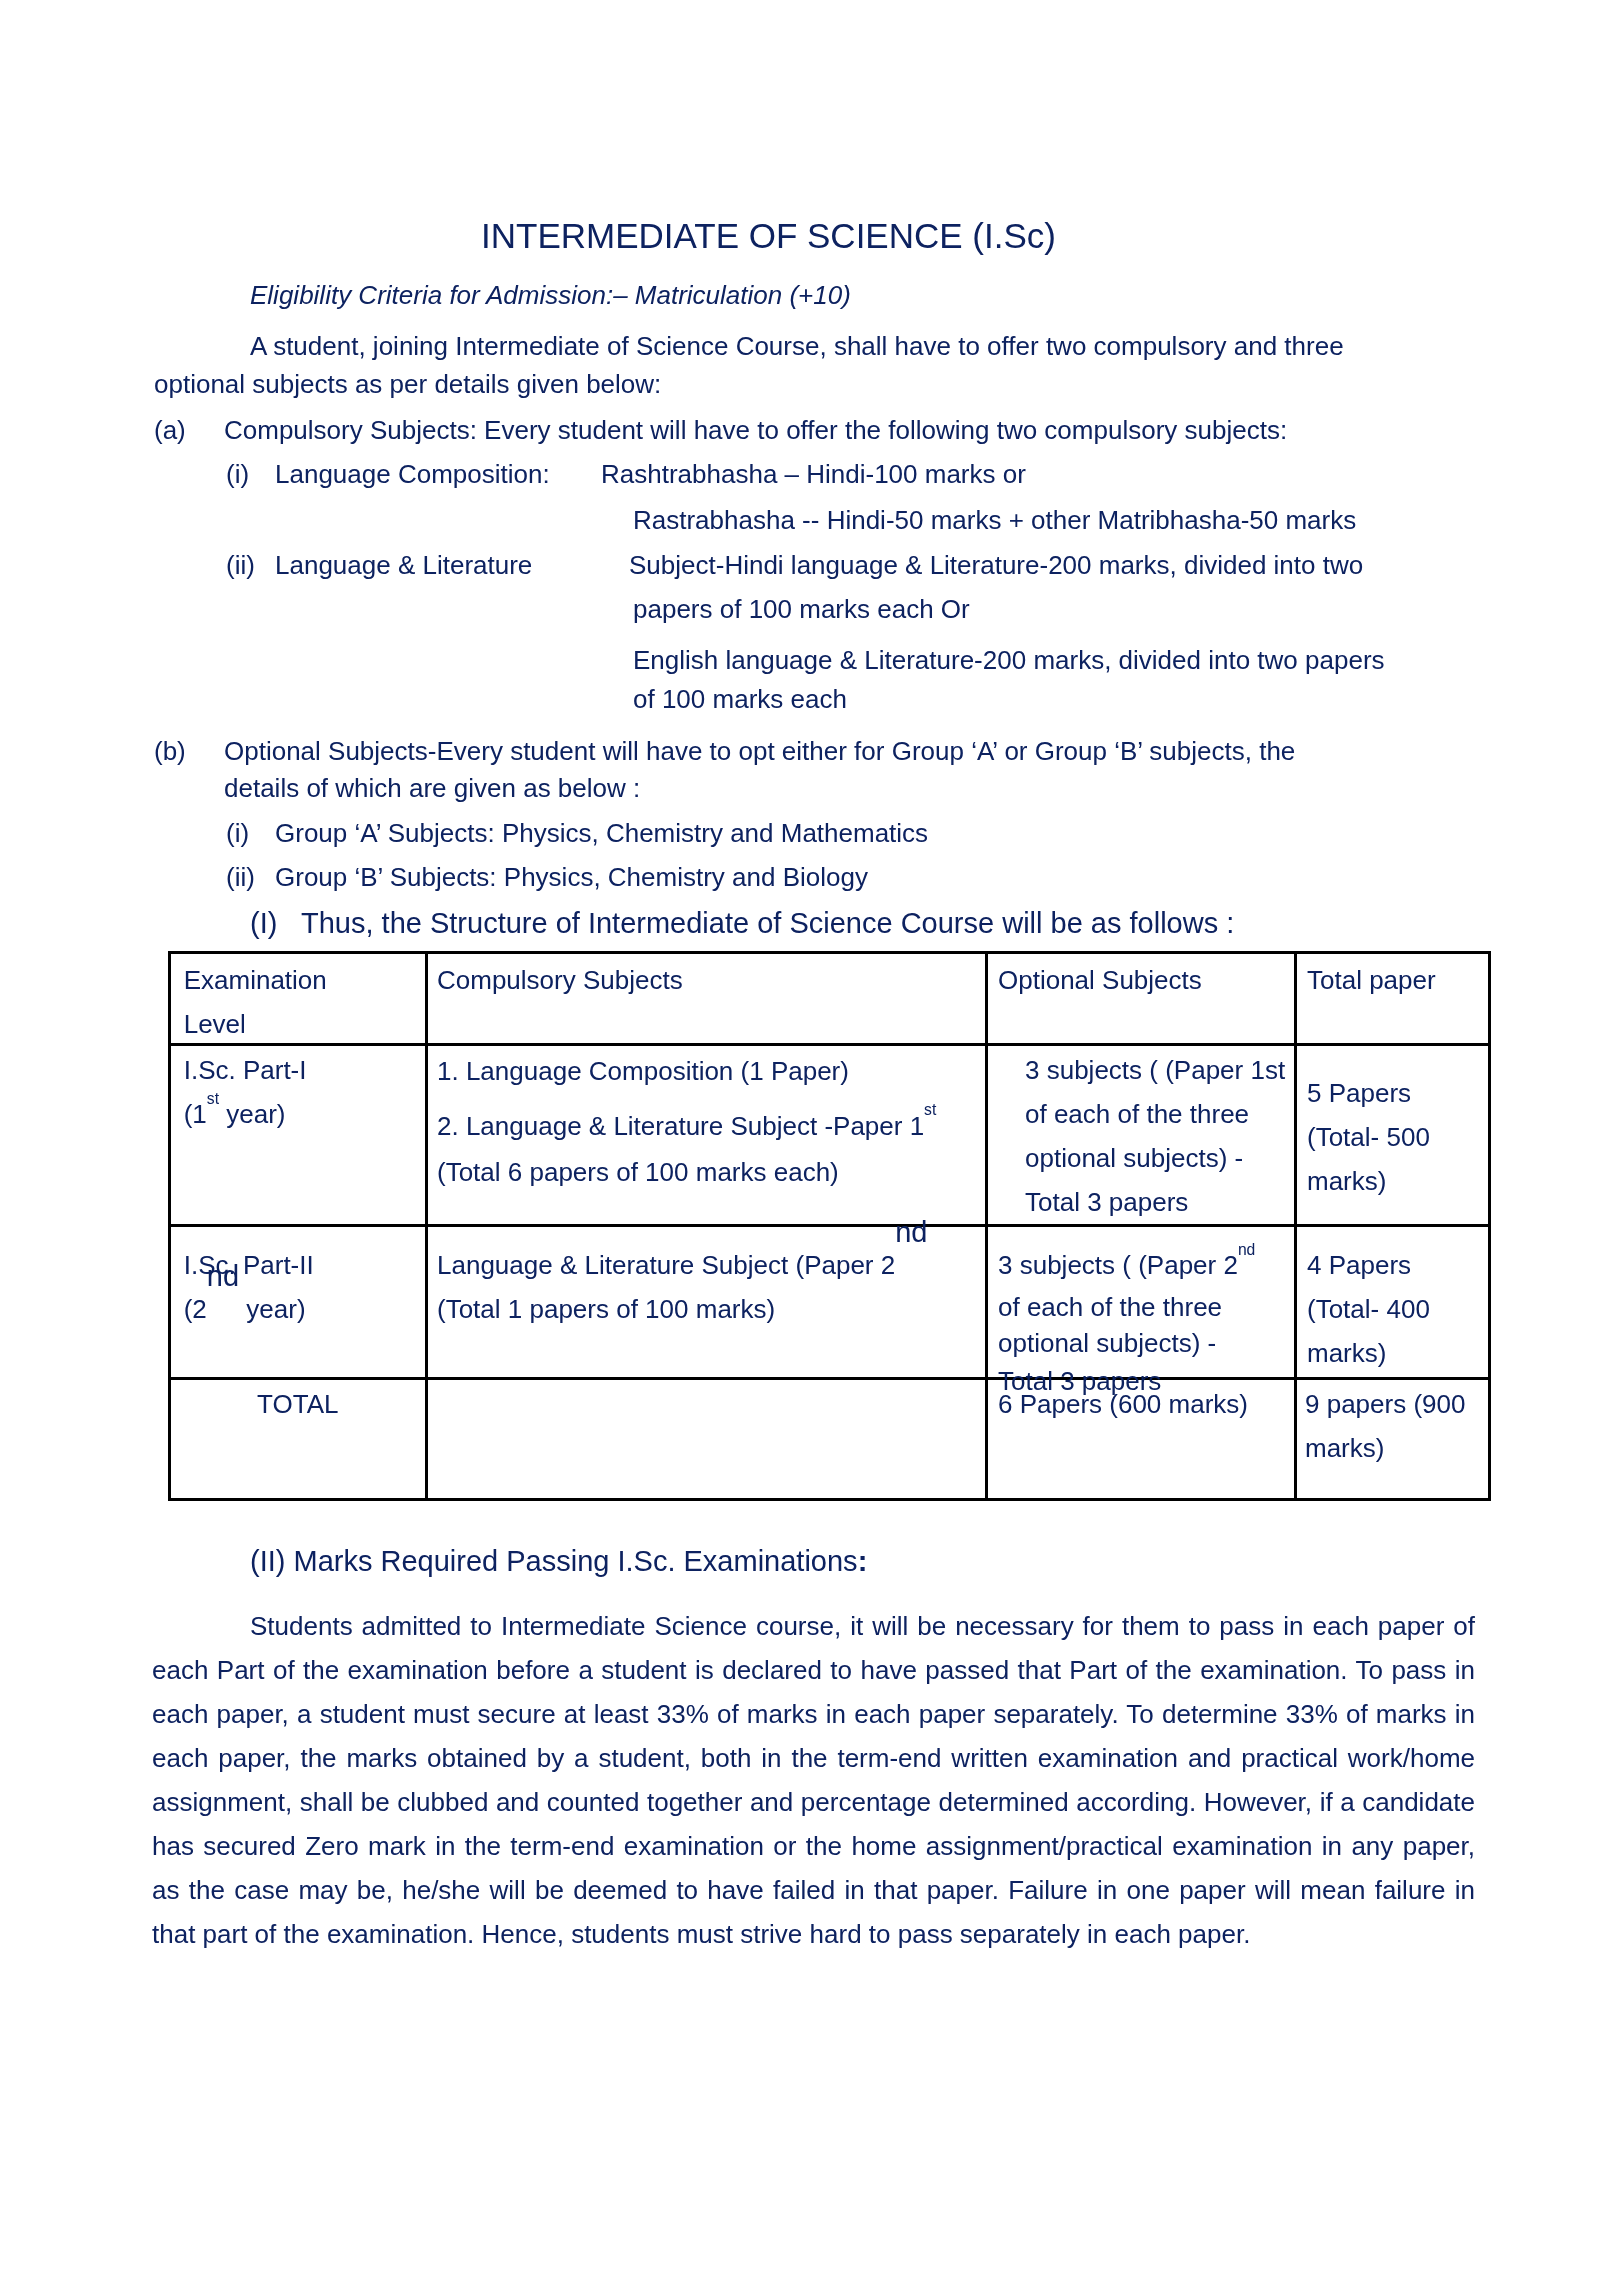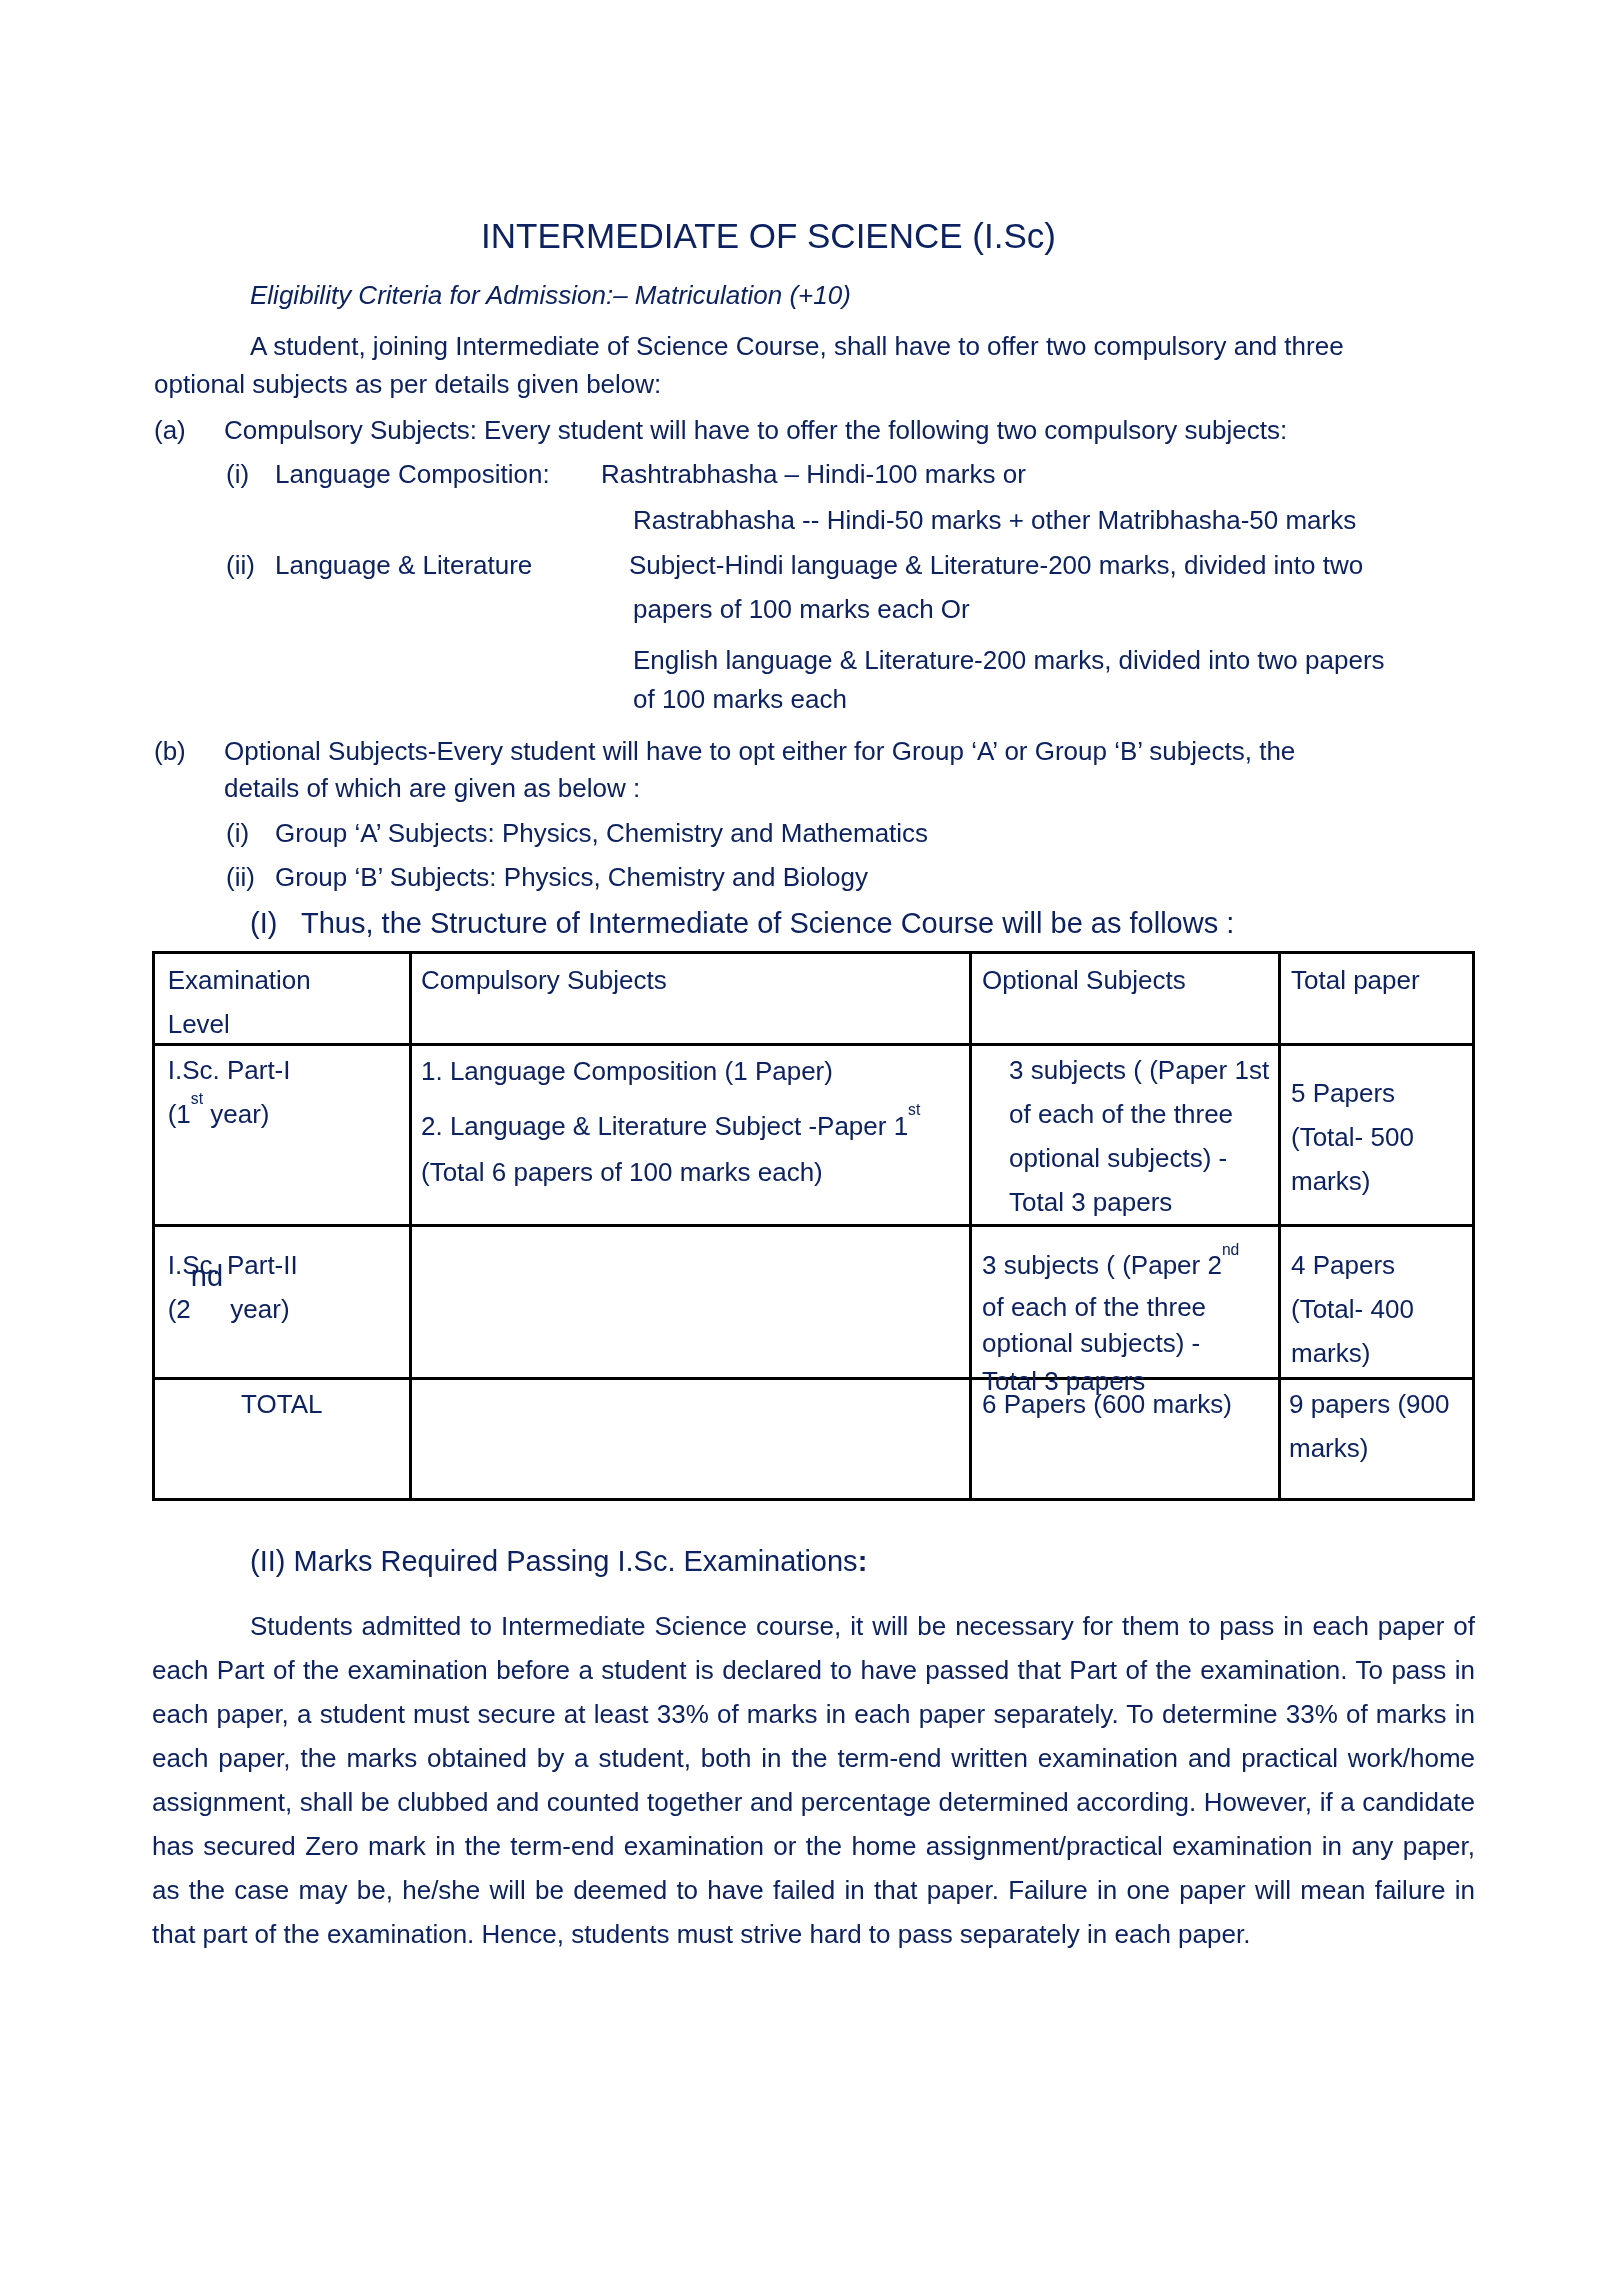--- a/index.html
+++ b/index.html
@@ -7,21 +7,21 @@
       font-family: "Liberation Sans", sans-serif; color: #0d2260; }
     .abs { position: absolute; white-space: nowrap; }
     .t { font-size: 26px; line-height: 31px; }
     .title { font-size: 35px; line-height: 42px; }
     .h { font-size: 29px; line-height: 34px; }
     sup.s { font-size: 15.7px; vertical-align: top; line-height: 1; position: relative; top: -1.3px; }
     sup.hi { font-size: 29px; vertical-align: top; line-height: 1; position: relative; top: -25px; }
     .b { font-weight: bold; }
 
     
-    .tbl { position: absolute; left: 152px; top: 951px; width: 1323px; height: 708px; }
+    .tbl { position: absolute; left: 168px; top: 951px; width: 1323px; height: 708px; }
     .tbl .hl { position: absolute; left: 0; width: 1323px; height: 3.3px; background: #000; }
     .tbl .vl { position: absolute; top: 0; width: 3.3px; height: 550px; background: #000; }
     .cell { position: absolute; font-size: 26px; line-height: 44px; white-space: nowrap; }
     .center { text-align: center; }
 
     .para { position: absolute; left: 152px; width: 1323px; font-size: 26px; line-height: 44px;
       text-align: justify; text-align-last: left; white-space: normal; }
     .para .ind { display: inline-block; width: 98px; }
   </style>
 </head>
@@ -105,20 +105,24 @@
   <div class="cell" style="left:1139px; top:120px;">
     <div>5 Papers</div>
     <div>(Total- 500</div>
     <div>marks)</div>
   </div>
 
   <div class="cell" style="left:15.7px; top:292px;">
     <div>I.Sc. Part-II</div>
     <div><span>(2</span><sup class="hi">nd</sup><span> year)</span></div>
   </div>
+  <div class="cell" style="left:269px; top:292px;">
+    <div><span>Language &amp; Literature Subject (Paper 2</span><sup class="hi">nd</sup></div>
+    <div>(Total 1 papers of 100 marks)</div>
+  </div>
   <div class="cell" style="left:830px; top:292px;">
     <div><span>3 subjects ( (Paper 2</span><sup class="s">nd</sup></div>
     <div style="line-height:41px;">of each of the three</div>
     <div style="line-height:31px;">optional subjects) -</div>
     <div>Total 3 papers</div>
   </div>
   <div class="cell" style="left:1139px; top:292px;">
     <div>4 Papers</div>
     <div>(Total- 400</div>
     <div>marks)</div>

